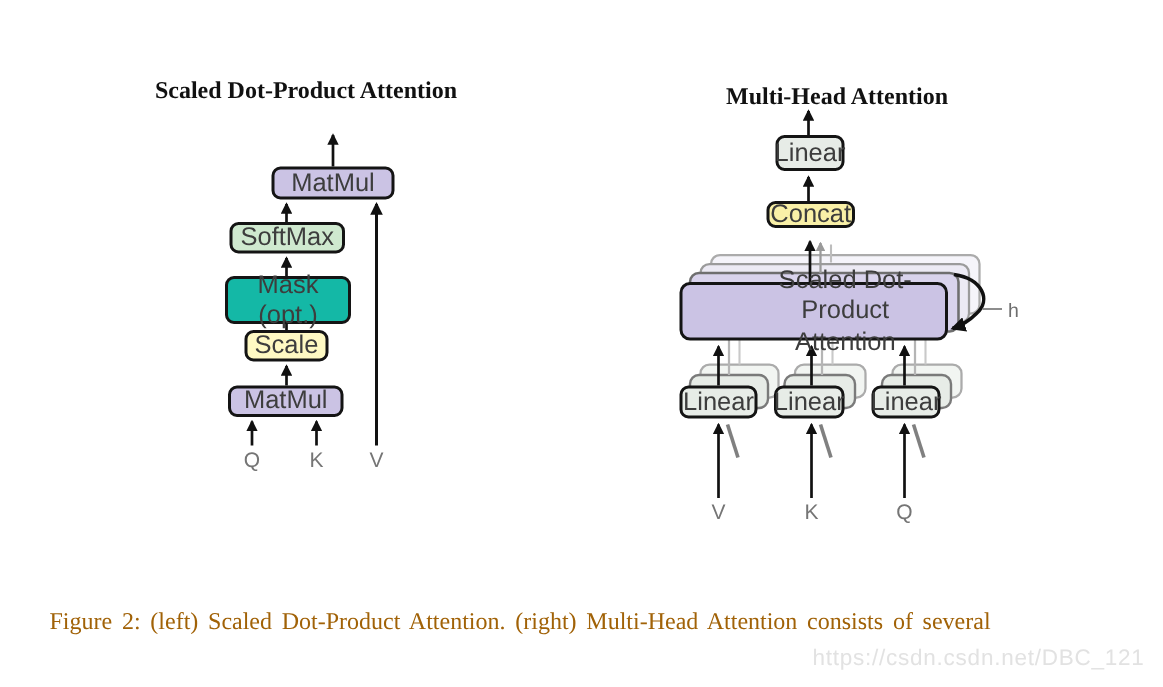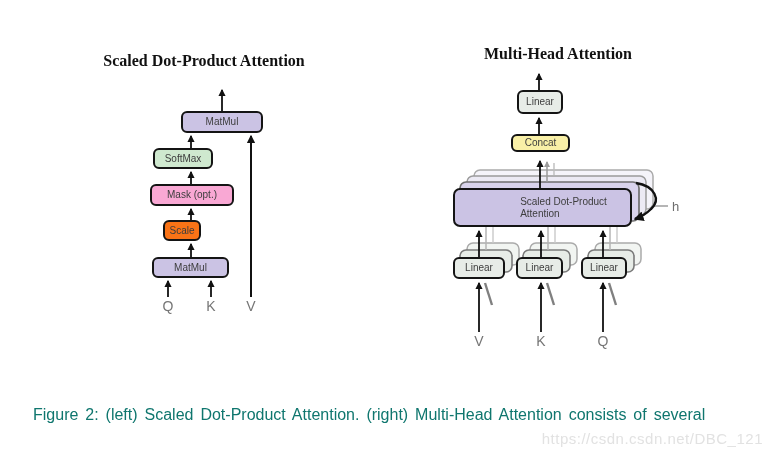--- a/index.html
+++ b/index.html
@@ -2,26 +2,26 @@
 <html><head>
 <meta charset="utf-8">
 <style>
   html,body{margin:0;padding:0;background:#fff;}
   .stage{position:relative;width:775px;height:458px;background:#ffffff;overflow:hidden;
          font-family:"Liberation Sans",sans-serif;}
   .layer{position:absolute;left:0;top:0;}
   .diagram-title{position:absolute;text-align:center;font-family:"Liberation Serif",serif;
                  font-weight:bold;font-size:16px;color:#111;}
   .box{position:absolute;box-sizing:border-box;border:2px solid #141414;border-radius:6px;
-       display:flex;align-items:center;justify-content:center;font-size:10px;color:#3d3d3d;
-       white-space:pre-line;text-align:left;line-height:1.2;z-index:3;}
+       display:flex;align-items:center;justify-content:center;font-size:17px;color:#3d3d3d;
+       white-space:pre-line;text-align:center;line-height:1.2;z-index:3;}
   .io-label{position:absolute;transform:translate(-50%,-50%);font-size:14px;color:#757575;z-index:3;}
   .h-label{position:absolute;font-size:13px;color:#6e6e6e;z-index:3;}
-  .caption{position:absolute;left:33px;top:406px;width:705px;font-family:Liberation Sans, sans-serif;
-           font-size:16px;line-height:18px;color:#0f766e;z-index:3;}
+  .caption{position:absolute;left:33px;top:406px;width:705px;font-family:Liberation Serif, serif;
+           font-size:16px;line-height:18px;color:#a16207;z-index:3;}
   .caption .l1{word-spacing:2.5px;}
   .watermark{position:absolute;right:12px;top:430px;font-size:15px;color:#e2e2e2;
              letter-spacing:.5px;z-index:2;}
 </style>
 </head>
 <body>
 
 <div class="stage">
 
   <svg class="layer" width="775" height="458" viewBox="0 0 775 458" style="z-index:1">
@@ -85,30 +85,30 @@
       <line x1="616" y1="305" x2="609" y2="283" stroke="#555" stroke-width="2.4" opacity="0.75"></line>
 
       <path d="M 636,183 C 655,186 661,200 651,209 C 646,214 641,217 635,219" stroke-width="2.4" marker-end="url(#ah)"></path>
       <line x1="655" y1="206" x2="668" y2="206" stroke="#8d8d8d" stroke-width="1.3"></line>
     </g>
   </svg>
 
   <div class="diagram-title" style="left:84px;top:52px;width:240px">Scaled Dot-Product Attention</div>
 
   <div class="box" style="left: 181px; top: 111px; width: 82px; height: 22px; background: rgb(203, 195, 228);">MatMul</div>
-  <div class="box" style="left: 153px; top: 148px; width: 60px; height: 21px; background: rgb(207, 233, 207);">SoftMax</div>
-  <div class="box" style="left: 150px; top: 184px; width: 84px; height: 22px; background: #f9a8d4;">Mask (opt.)</div>
-  <div class="box" style="left: 163px; top: 220px; width: 38px; height: 21px; background: #f97316;">Scale</div>
+  <div class="box" style="left: 153px; top: 148px; width: 77px; height: 21px; background: rgb(207, 233, 207);">SoftMax</div>
+  <div class="box" style="left: 150px; top: 184px; width: 84px; height: 32px; background: #14b8a6;">Mask (opt.)</div>
+  <div class="box" style="left: 163px; top: 220px; width: 56px; height: 21px; background: #fef9c3;">Scale</div>
   <div class="box" style="left: 152px; top: 257px; width: 77px; height: 21px; background: rgb(203, 195, 228);">MatMul</div>
 
   <div class="io-label" style="left:168px;top:306px">Q</div>
   <div class="io-label" style="left:211px;top:306px">K</div>
   <div class="io-label" style="left:251px;top:306px">V</div>
 
-  <div class="diagram-title" style="left:438px;top:45px;width:240px">Multi-Head Attention</div>
+  <div class="diagram-title" style="left:438px;top:56px;width:240px">Multi-Head Attention</div>
 
   <div class="box" style="left: 517px; top: 90px; width: 46px; height: 24px; background: rgb(231, 236, 231);">Linear</div>
   <div class="box" style="left: 511px; top: 134px; width: 59px; height: 18px; background: rgb(249, 240, 167);">Concat</div>
   <div class="box" style="left: 453px; top: 188px; width: 179px; height: 39px; border-radius: 7px; background: rgb(203, 195, 228); padding-left: 42px;">Scaled Dot-Product
 Attention</div>
 
   <div class="box" style="left: 453px; top: 257px; width: 52px; height: 22px; background: rgb(231, 236, 231);">Linear</div>
   <div class="box" style="left: 516px; top: 257px; width: 47px; height: 22px; background: rgb(231, 236, 231);">Linear</div>
   <div class="box" style="left: 581px; top: 257px; width: 46px; height: 22px; background: rgb(231, 236, 231);">Linear</div>
 

